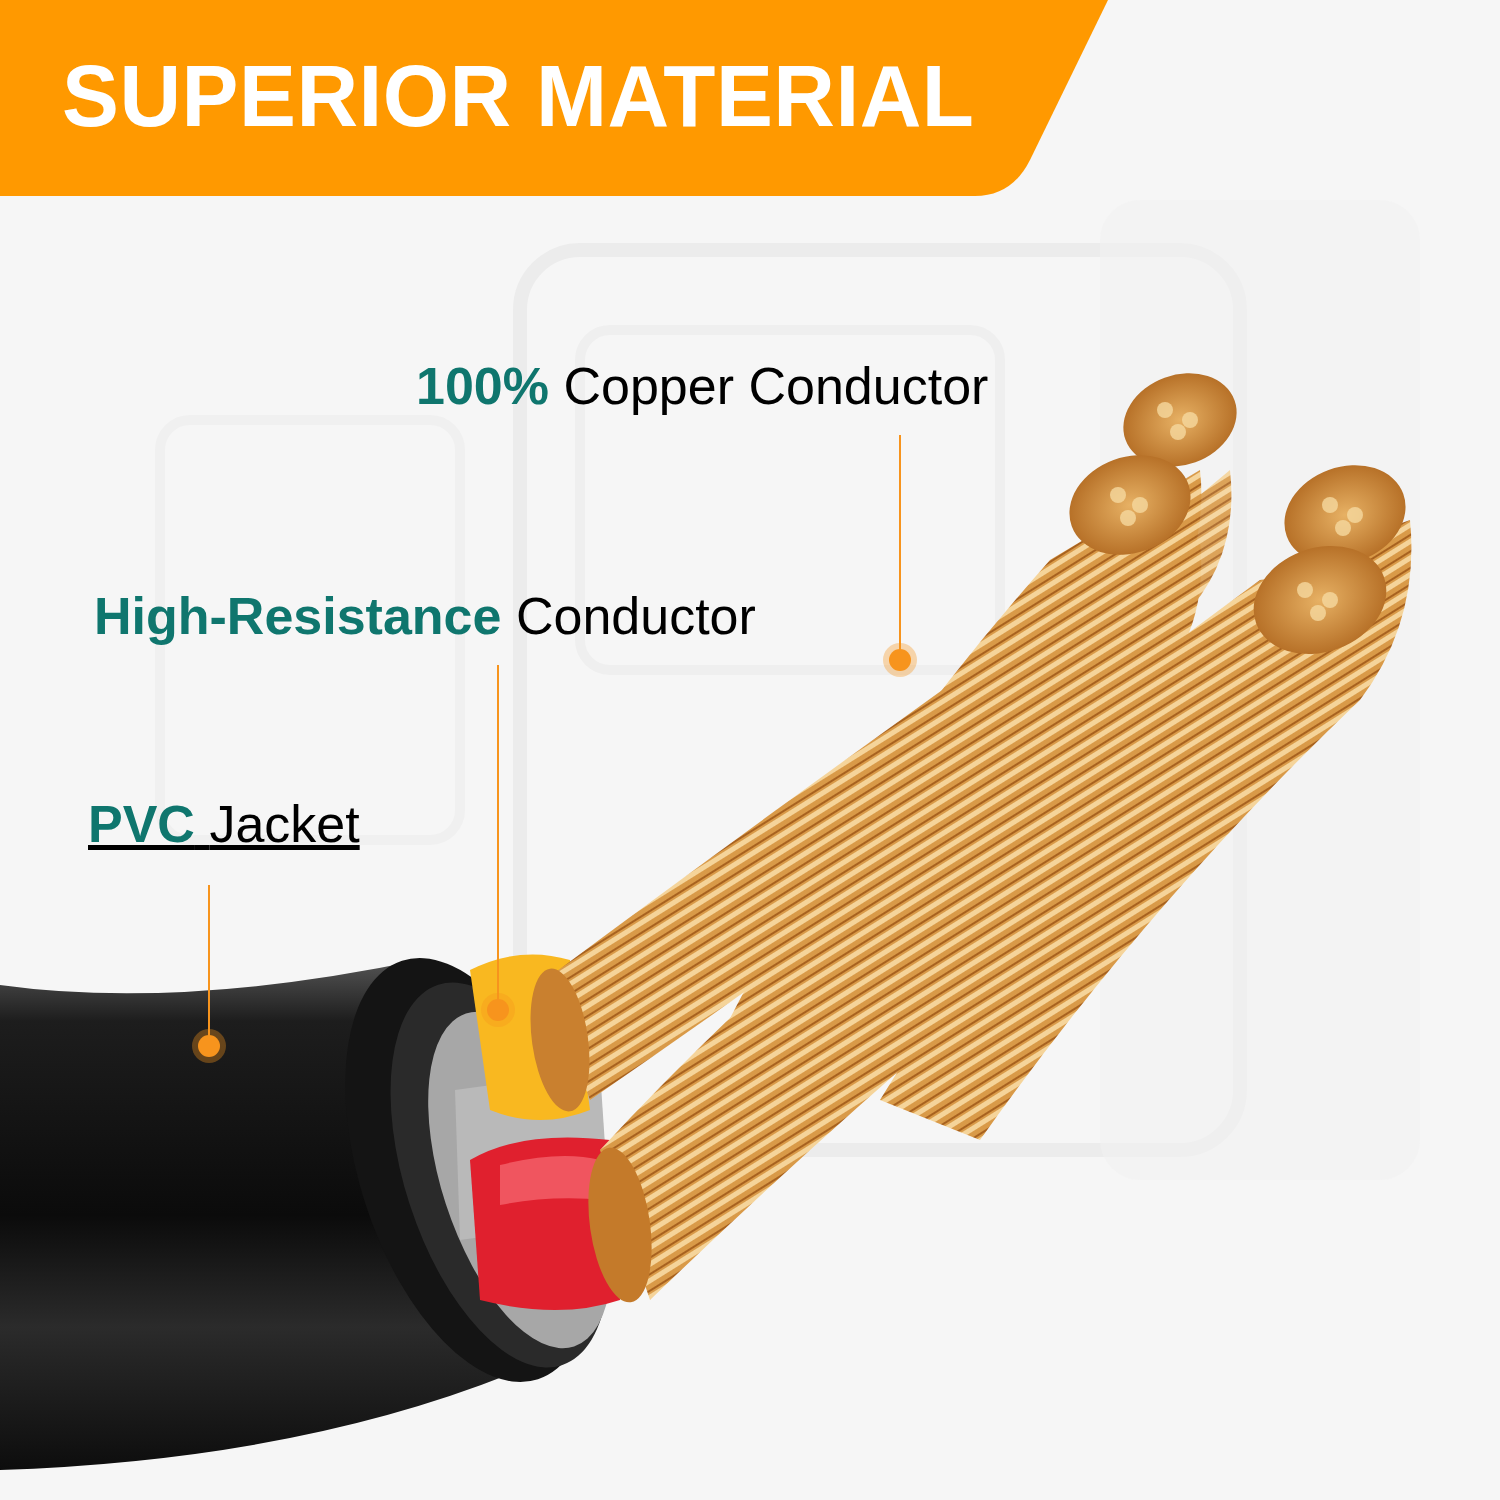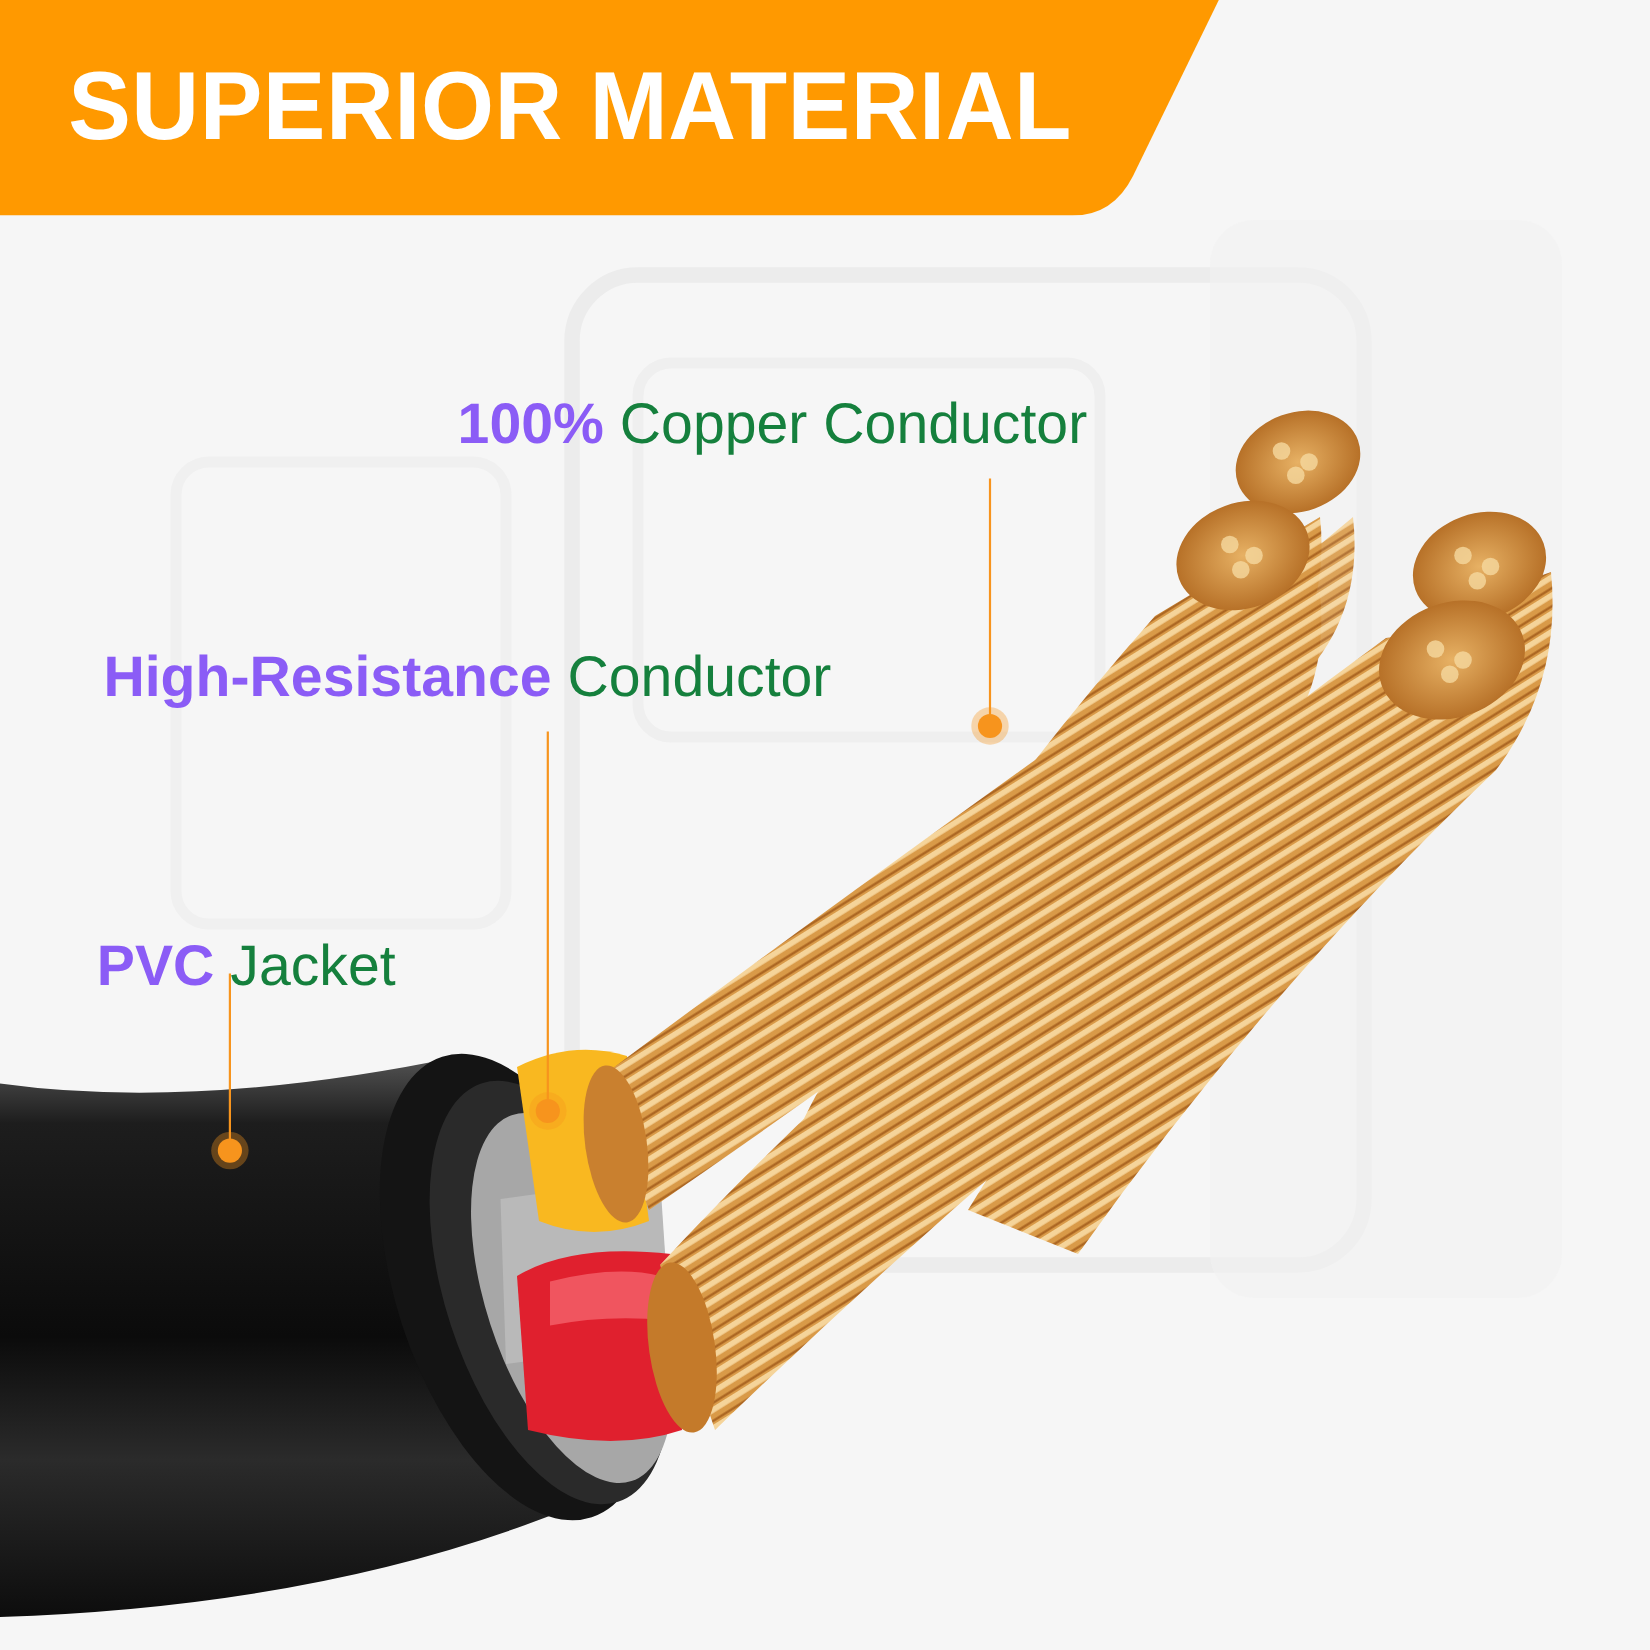--- a/index.html
+++ b/index.html
@@ -18,22 +18,22 @@
     font-family: "Liberation Sans", sans-serif;
     font-weight: 700; font-size: 88px; letter-spacing: 0.5px;
     color: #ffffff; white-space: nowrap; line-height: 1;
     transform: scaleX(0.97); transform-origin: left top;
   }
   .cable { position: absolute; inset: 0; }
   .label {
     position: absolute; white-space: nowrap; line-height: 1;
     font-size: 52px;
   }
-  .label .hl { color: #8b5cf6; font-weight: 700; }
-  .label .tx { color: #15803d; font-weight: 400; }
+  .label .hl { color: #0f766e; font-weight: 700; }
+  .label .tx { color: #000000; font-weight: 400; }
   .leader {
     position: absolute; width: 2px; background: #f7941d;
   }
   .dot {
     position: absolute; width: 22px; height: 22px; border-radius: 50%;
     background: #f7941d; box-shadow: 0 0 0 6px rgba(247,148,29,0.35);
     transform: translate(-50%, -50%);
   }
 </style>
 </head>
@@ -128,18 +128,18 @@
 <div class="leader" style="left:899px; top:435px; height:225px;"></div>
 <div class="dot" style="left:900px; top:660px;"></div>
 
 <div class="label" style="left:94px; top:590px;">
   <span class="hl">High-Resistance</span>
   <span class="tx">Conductor</span>
 </div>
 <div class="leader" style="left:497px; top:665px; height:340px;"></div>
 <div class="dot" style="left:498px; top:1010px;"></div>
 
-<div class="label" style="left:88px; top:852px;">
+<div class="label" style="left:88px; top:798px;text-decoration:underline;">
   <span class="hl">PVC</span>
   <span class="tx">Jacket</span>
 </div>
 <div class="leader" style="left:208px; top:885px; height:160px;"></div>
 <div class="dot" style="left:209px; top:1046px;"></div>
 
 </body></html>

